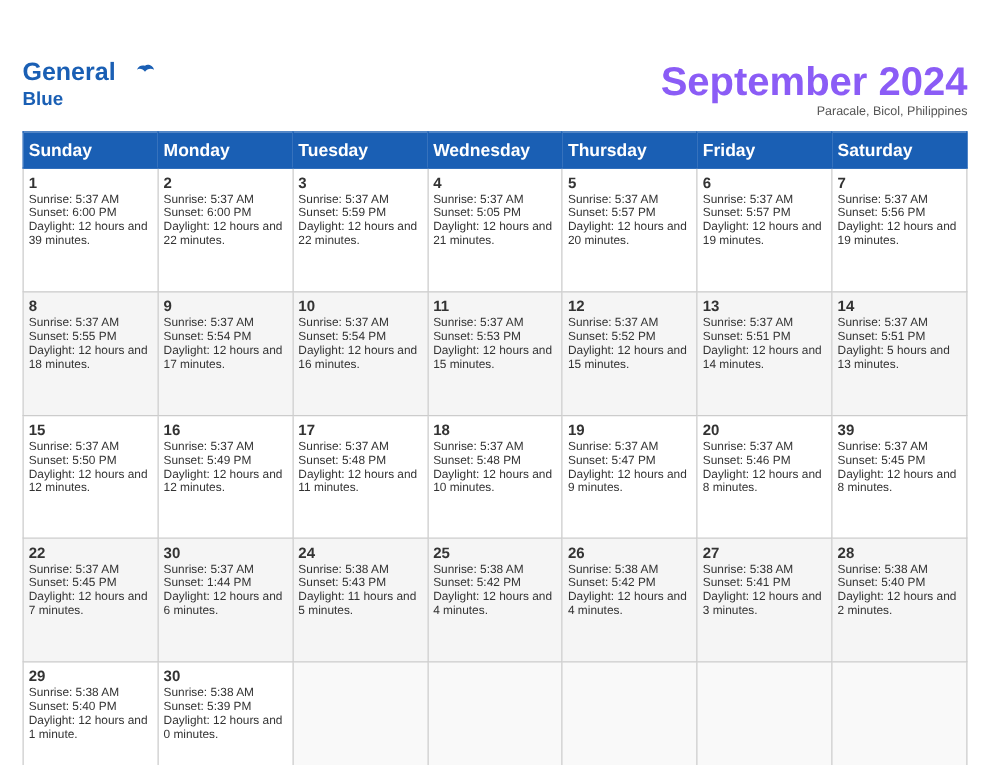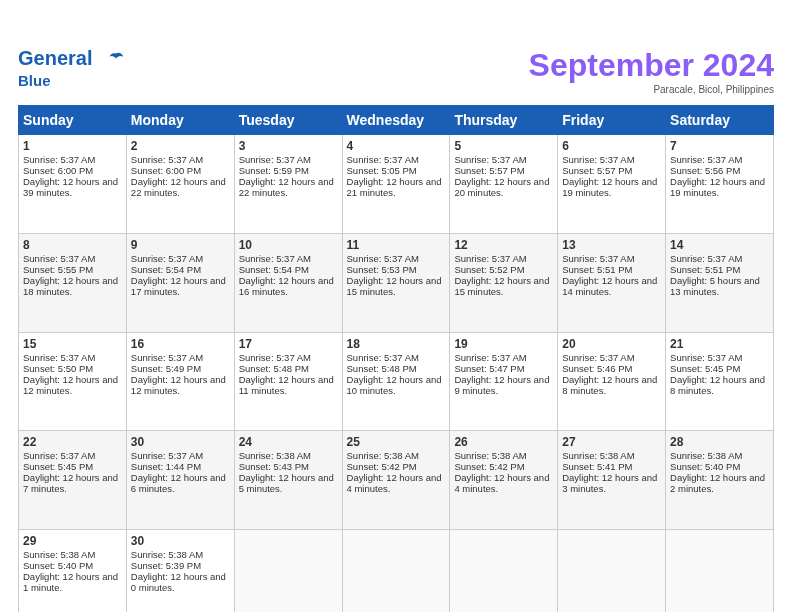--- a/index.html
+++ b/index.html
@@ -139,26 +139,26 @@
           <td><span class="day-num">13</span><span>Sunrise: 5:37 AM</span><br><span>Sunset: 5:51 PM</span><br><span>Daylight: 12 hours and 14 minutes.</span></td>
           <td><span class="day-num">14</span><span>Sunrise: 5:37 AM</span><br><span>Sunset: 5:51 PM</span><br><span>Daylight: 5 hours and 13 minutes.</span></td>
         </tr>
         <tr>
           <td><span class="day-num">15</span><span>Sunrise: 5:37 AM</span><br><span>Sunset: 5:50 PM</span><br><span>Daylight: 12 hours and 12 minutes.</span></td>
           <td><span class="day-num">16</span><span>Sunrise: 5:37 AM</span><br><span>Sunset: 5:49 PM</span><br><span>Daylight: 12 hours and 12 minutes.</span></td>
           <td><span class="day-num">17</span><span>Sunrise: 5:37 AM</span><br><span>Sunset: 5:48 PM</span><br><span>Daylight: 12 hours and 11 minutes.</span></td>
           <td><span class="day-num">18</span><span>Sunrise: 5:37 AM</span><br><span>Sunset: 5:48 PM</span><br><span>Daylight: 12 hours and 10 minutes.</span></td>
           <td><span class="day-num">19</span><span>Sunrise: 5:37 AM</span><br><span>Sunset: 5:47 PM</span><br><span>Daylight: 12 hours and 9 minutes.</span></td>
           <td><span class="day-num">20</span><span>Sunrise: 5:37 AM</span><br><span>Sunset: 5:46 PM</span><br><span>Daylight: 12 hours and 8 minutes.</span></td>
-          <td><span class="day-num">21</span><span>Sunrise: 5:37 AM</span><br><span>Sunset: 5:45 PM</span><br><span>Daylight: 12 hours and 8 minutes.</span></td>
+          <td><span class="day-num">39</span><span>Sunrise: 5:37 AM</span><br><span>Sunset: 5:45 PM</span><br><span>Daylight: 12 hours and 8 minutes.</span></td>
         </tr>
         <tr>
           <td><span class="day-num">22</span><span>Sunrise: 5:37 AM</span><br><span>Sunset: 5:45 PM</span><br><span>Daylight: 12 hours and 7 minutes.</span></td>
           <td><span class="day-num">30</span><span>Sunrise: 5:37 AM</span><br><span>Sunset: 1:44 PM</span><br><span>Daylight: 12 hours and 6 minutes.</span></td>
-          <td><span class="day-num">24</span><span>Sunrise: 5:38 AM</span><br><span>Sunset: 5:43 PM</span><br><span>Daylight: 12 hours and 5 minutes.</span></td>
+          <td><span class="day-num">24</span><span>Sunrise: 5:38 AM</span><br><span>Sunset: 5:43 PM</span><br><span>Daylight: 11 hours and 5 minutes.</span></td>
           <td><span class="day-num">25</span><span>Sunrise: 5:38 AM</span><br><span>Sunset: 5:42 PM</span><br><span>Daylight: 12 hours and 4 minutes.</span></td>
           <td><span class="day-num">26</span><span>Sunrise: 5:38 AM</span><br><span>Sunset: 5:42 PM</span><br><span>Daylight: 12 hours and 4 minutes.</span></td>
           <td><span class="day-num">27</span><span>Sunrise: 5:38 AM</span><br><span>Sunset: 5:41 PM</span><br><span>Daylight: 12 hours and 3 minutes.</span></td>
           <td><span class="day-num">28</span><span>Sunrise: 5:38 AM</span><br><span>Sunset: 5:40 PM</span><br><span>Daylight: 12 hours and 2 minutes.</span></td>
         </tr>
         <tr>
           <td><span class="day-num">29</span><span>Sunrise: 5:38 AM</span><br><span>Sunset: 5:40 PM</span><br><span>Daylight: 12 hours and 1 minute.</span></td>
           <td><span class="day-num">30</span><span>Sunrise: 5:38 AM</span><br><span>Sunset: 5:39 PM</span><br><span>Daylight: 12 hours and 0 minutes.</span></td>
           <td class="cell-empty"></td>
           <td class="cell-empty"></td>

